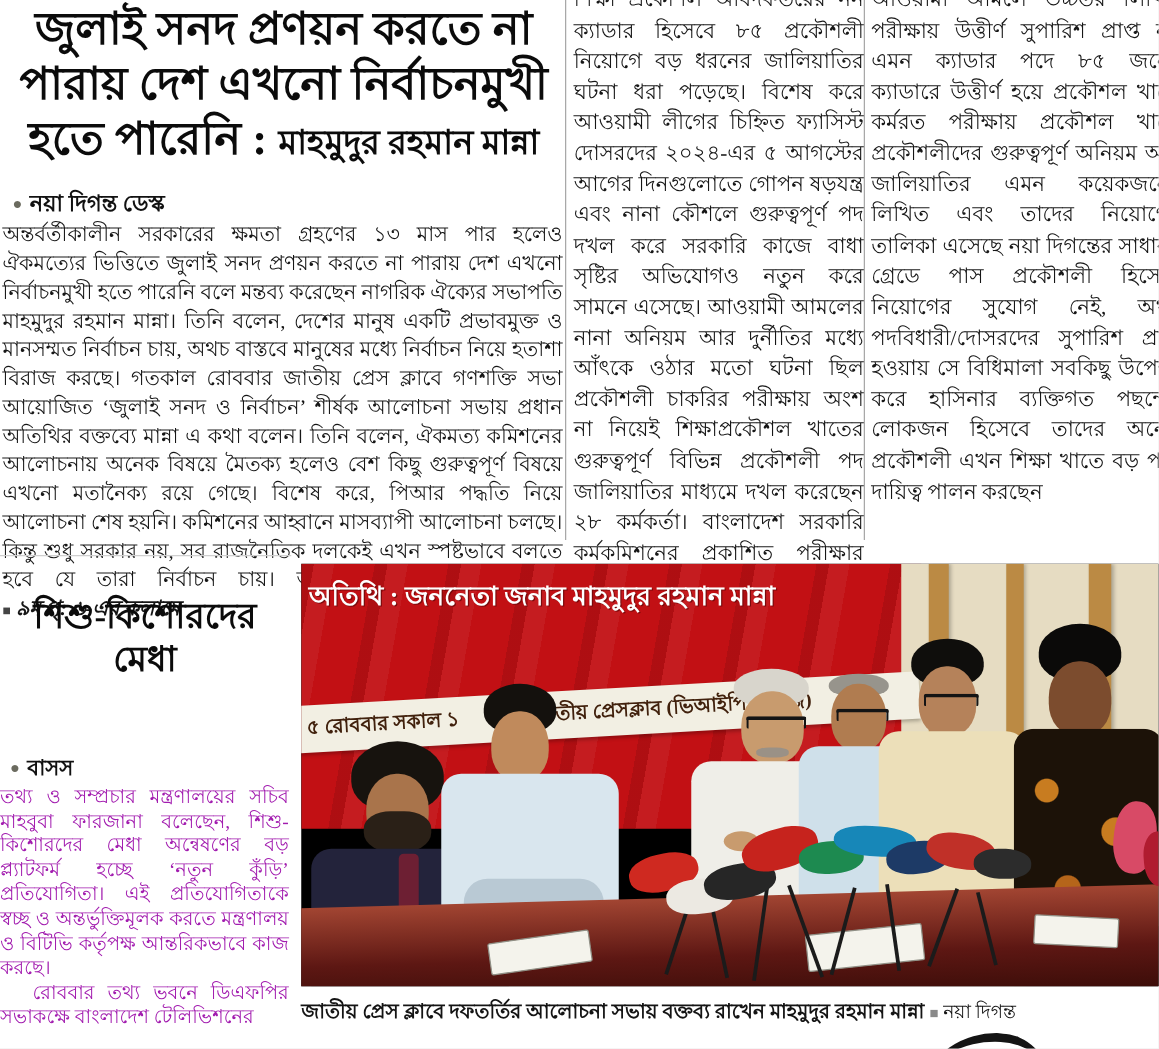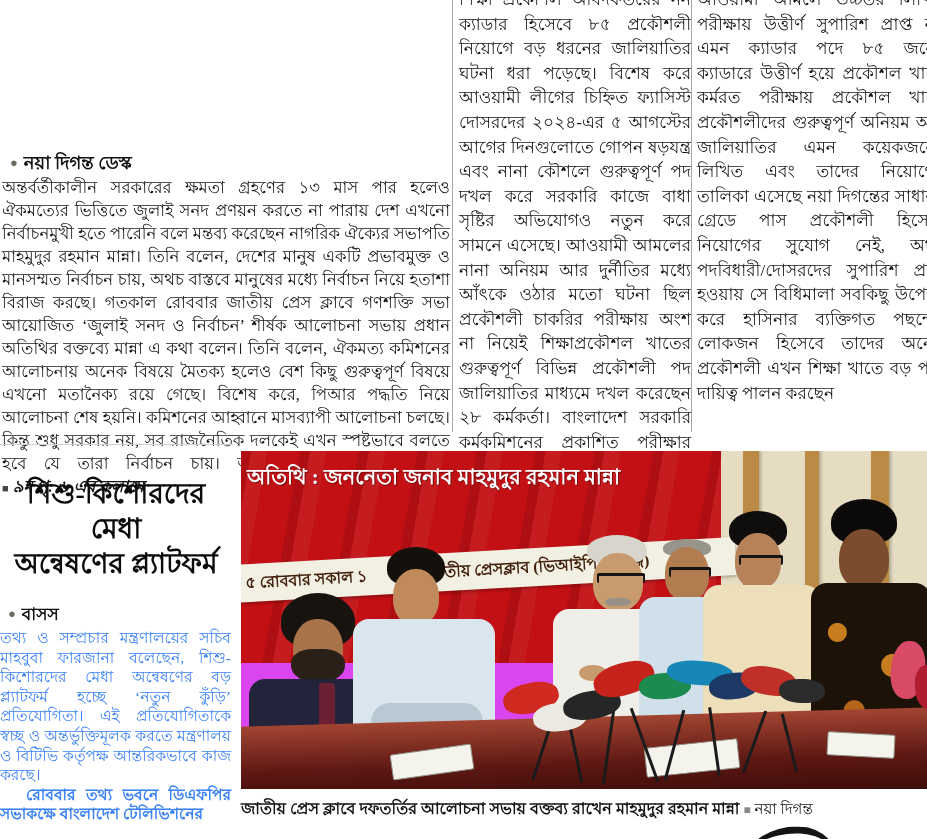--- a/index.html
+++ b/index.html
@@ -25,26 +25,26 @@
   .vrule{position:absolute;top:0;width:1px;height:432px;background:#a8a8a8;}
   #vr1{left:452px;} #vr2{left:691px;}
   .hrule{position:absolute;left:0;top:444px;width:233px;height:1px;background:#cfcfcf;}
   
   .hl2{position:absolute;left:0;top:456px;width:232px;text-align:center;
        font-weight:700;font-size:28px;line-height:1.25;color:#0b0b0b;margin-top:20px;}
   .sub2{position:absolute;left:0;top:563px;width:222px;text-align:right;
         font-weight:700;font-size:25px;}
   .byline2{position:absolute;left:8px;top:601px;font-size:17px;font-weight:700;}
   .body-bl{position:absolute;left:0;top:628px;width:231px;font-size:15.5px;
-           line-height:19.6px;text-align:justify;color:#3b82f6;}
+           line-height:19.6px;text-align:justify;color:#a21caf;}
   .body-bl p{margin:0;}
-  .body-bl p.indent{text-indent:26px;font-weight:bold;}
+  .body-bl p.indent{text-indent:26px;}
   
   .photo{position:absolute;left:241px;top:451px;width:686px;height:338px;
-         overflow:hidden;background:#d946ef;}
+         overflow:hidden;background:#000000;}
   .ph-red{position:absolute;left:0;top:0;width:496px;height:212px;
           background:#c21014;
           background-image:repeating-linear-gradient(100deg,rgba(0,0,0,.10) 0 10px,rgba(255,255,255,.05) 10px 26px,transparent 26px 58px);}
   .ph-wall{position:absolute;left:480px;top:0;width:206px;height:290px;background:#e6dcc2;}
   .wood{position:absolute;top:0;background:#bb8a44;height:100%;box-shadow:2px 0 3px rgba(0,0,0,.25);}
   .banner-t1{position:absolute;left:6px;top:10px;width:470px;color:#fff;
              font-weight:700;font-size:21px;text-shadow:1px 1px 0 #7a0a0c;}
   .banner-t2{position:absolute;left:42px;top:52px;width:300px;color:#fff;
              font-weight:700;font-size:14px;text-shadow:1px 1px 0 #7a0a0c;}
   .ph-strip{position:absolute;left:-10px;top:100px;width:505px;height:38px;
@@ -70,35 +70,40 @@
   .caption .credit{font-weight:400;font-size:15px;}
   .partial-glyph{position:absolute;left:742px;top:826px;width:96px;height:42px;
                  border-top:7px solid #141414;border-radius:60% 40% 0 0/95% 70% 0 0;
                  transform:rotate(3deg);}
 </style>
 </head>
 <body>
 
 <div class="page">
 
+  <div class="hl1">
+    <span>জুলাই সনদ প্রণয়ন করতে না</span><br>
+    <span>পারায় দেশ এখনো নির্বাচনমুখী</span><br>
+    <span>হতে পারেনি : </span><span class="attr">মাহমুদুর রহমান মান্না</span>
+  </div>
   <div class="byline1">
     <span class="bullet">●</span><span>নয়া দিগন্ত ডেস্ক</span>
   </div>
   <div class="body-tl"><span>অন্তর্বর্তীকালীন সরকারের ক্ষমতা গ্রহণের ১৩ মাস পার হলেও ঐকমত্যের ভিত্তিতে জুলাই সনদ প্রণয়ন করতে না পারায় দেশ এখনো নির্বাচনমুখী হতে পারেনি বলে মন্তব্য করেছেন নাগরিক ঐক্যের সভাপতি মাহমুদুর রহমান মান্না। তিনি বলেন, দেশের মানুষ একটি প্রভাবমুক্ত ও মানসম্মত নির্বাচন চায়, অথচ বাস্তবে মানুষের মধ্যে নির্বাচন নিয়ে হতাশা বিরাজ করছে। গতকাল রোববার জাতীয় প্রেস ক্লাবে গণশক্তি সভা আয়োজিত ‘জুলাই সনদ ও নির্বাচন’ শীর্ষক আলোচনা সভায় প্রধান অতিথির বক্তব্যে মান্না এ কথা বলেন। তিনি বলেন, ঐকমত্য কমিশনের আলোচনায় অনেক বিষয়ে মৈতক্য হলেও বেশ কিছু গুরুত্বপূর্ণ বিষয়ে এখনো মতানৈক্য রয়ে গেছে। বিশেষ করে, পিআর পদ্ধতি নিয়ে আলোচনা শেষ হয়নি। কমিশনের আহ্বানে মাসব্যাপী আলোচনা চলছে। কিন্তু শুধু সরকার নয়, সব রাজনৈতিক দলকেই এখন স্পষ্টভাবে বলতে হবে যে তারা নির্বাচন চায়। আমাদের ভোটকে হতে হবে </span><span class="jump"><span class="sq">■</span><span> ৯ম পৃ: ৬-এর কলামে</span></span></div>
 
   <div class="vrule" id="vr1"></div>
   <div class="colmid">শিক্ষা প্রকৌশল অধিদফতরের নন ক্যাডার হিসেবে ৮৫ প্রকৌশলী নিয়োগে বড় ধরনের জালিয়াতির ঘটনা ধরা পড়েছে। বিশেষ করে আওয়ামী লীগের চিহ্নিত ফ্যাসিস্ট দোসরদের ২০২৪-এর ৫ আগস্টের আগের দিনগুলোতে গোপন ষড়যন্ত্র এবং নানা কৌশলে গুরুত্বপূর্ণ পদ দখল করে সরকারি কাজে বাধা সৃষ্টির অভিযোগও নতুন করে সামনে এসেছে। আওয়ামী আমলের নানা অনিয়ম আর দুর্নীতির মধ্যে আঁৎকে ওঠার মতো ঘটনা ছিল প্রকৌশলী চাকরির পরীক্ষায় অংশ না নিয়েই শিক্ষাপ্রকৌশল খাতের গুরুত্বপূর্ণ বিভিন্ন প্রকৌশলী পদ জালিয়াতির মাধ্যমে দখল করেছেন ২৮ কর্মকর্তা। বাংলাদেশ সরকারি কর্মকমিশনের প্রকাশিত পরীক্ষার ফলাফল যাচাই করে দেখা গেছে চাহিদা মতো যোগ্যতা না থাকার পরও ২৮ কর্মকর্তাকে প্রকৌশল খাতের গুরুত্বপূর্ণ পদে বসানো হয়েছিল শুধু শেখ হাসিনার আশীর্বাদ প্রাপ্ত হিসেবে। নিয়োগ পাওয়া ওই কর্মকর্তাদের অনেকের বিরুদ্ধেই তখন অভিযোগ ছিল ছাত্রলীগের নানা কমিটির সাথে যুক্ত থাকার। আবার এদের অনেকেই ২০২৪-এর জুলাই গণ-অভ্যুত্থান রুখতে অস্ত্র হাতে মাঠে</div>
   <div class="vrule" id="vr2"></div>
   <div class="colright">আওয়ামী আমলে উচ্চতর লিখিত পরীক্ষায় উত্তীর্ণ সুপারিশ প্রাপ্ত নন এমন ক্যাডার পদে ৮৫ জনের ক্যাডারে উত্তীর্ণ হয়ে প্রকৌশল খাতে কর্মরত পরীক্ষায় প্রকৌশল খাতে প্রকৌশলীদের গুরুত্বপূর্ণ অনিয়ম আর জালিয়াতির এমন কয়েকজনের লিখিত এবং তাদের নিয়োগের তালিকা এসেছে নয়া দিগন্তের সাধারণ গ্রেডে পাস প্রকৌশলী হিসেবে নিয়োগের সুযোগ নেই, অথচ পদবিধারী/দোসরদের সুপারিশ প্রাপ্ত হওয়ায় সে বিধিমালা সবকিছু উপেক্ষা করে হাসিনার ব্যক্তিগত পছন্দের লোকজন হিসেবে তাদের অনেক প্রকৌশলী এখন শিক্ষা খাতে বড় পদে দায়িত্ব পালন করছেন</div>
 
   <div class="hrule"></div>
 
   <div class="hl2">
     <span>শিশু-কিশোরদের মেধা</span><br>
-    <span>অন্বেষণের প্ল্যাটফর্ম</span><br>
+    <br>
   </div>
   <div class="byline2">
     <span class="bullet">●</span><span>বাসস</span>
   </div>
   <div class="body-bl">
     <p>তথ্য ও সম্প্রচার মন্ত্রণালয়ের সচিব মাহবুবা ফারজানা বলেছেন, শিশু-কিশোরদের মেধা অন্বেষণের বড় প্ল্যাটফর্ম হচ্ছে ‘নতুন কুঁড়ি’ প্রতিযোগিতা। এই প্রতিযোগিতাকে স্বচ্ছ ও অন্তর্ভুক্তিমূলক করতে মন্ত্রণালয় ও বিটিভি কর্তৃপক্ষ আন্তরিকভাবে কাজ করছে।</p>
     <p class="indent">রোববার তথ্য ভবনে ডিএফপির সভাকক্ষে বাংলাদেশ টেলিভিশনের</p>
   </div>
 
   <div class="photo">

